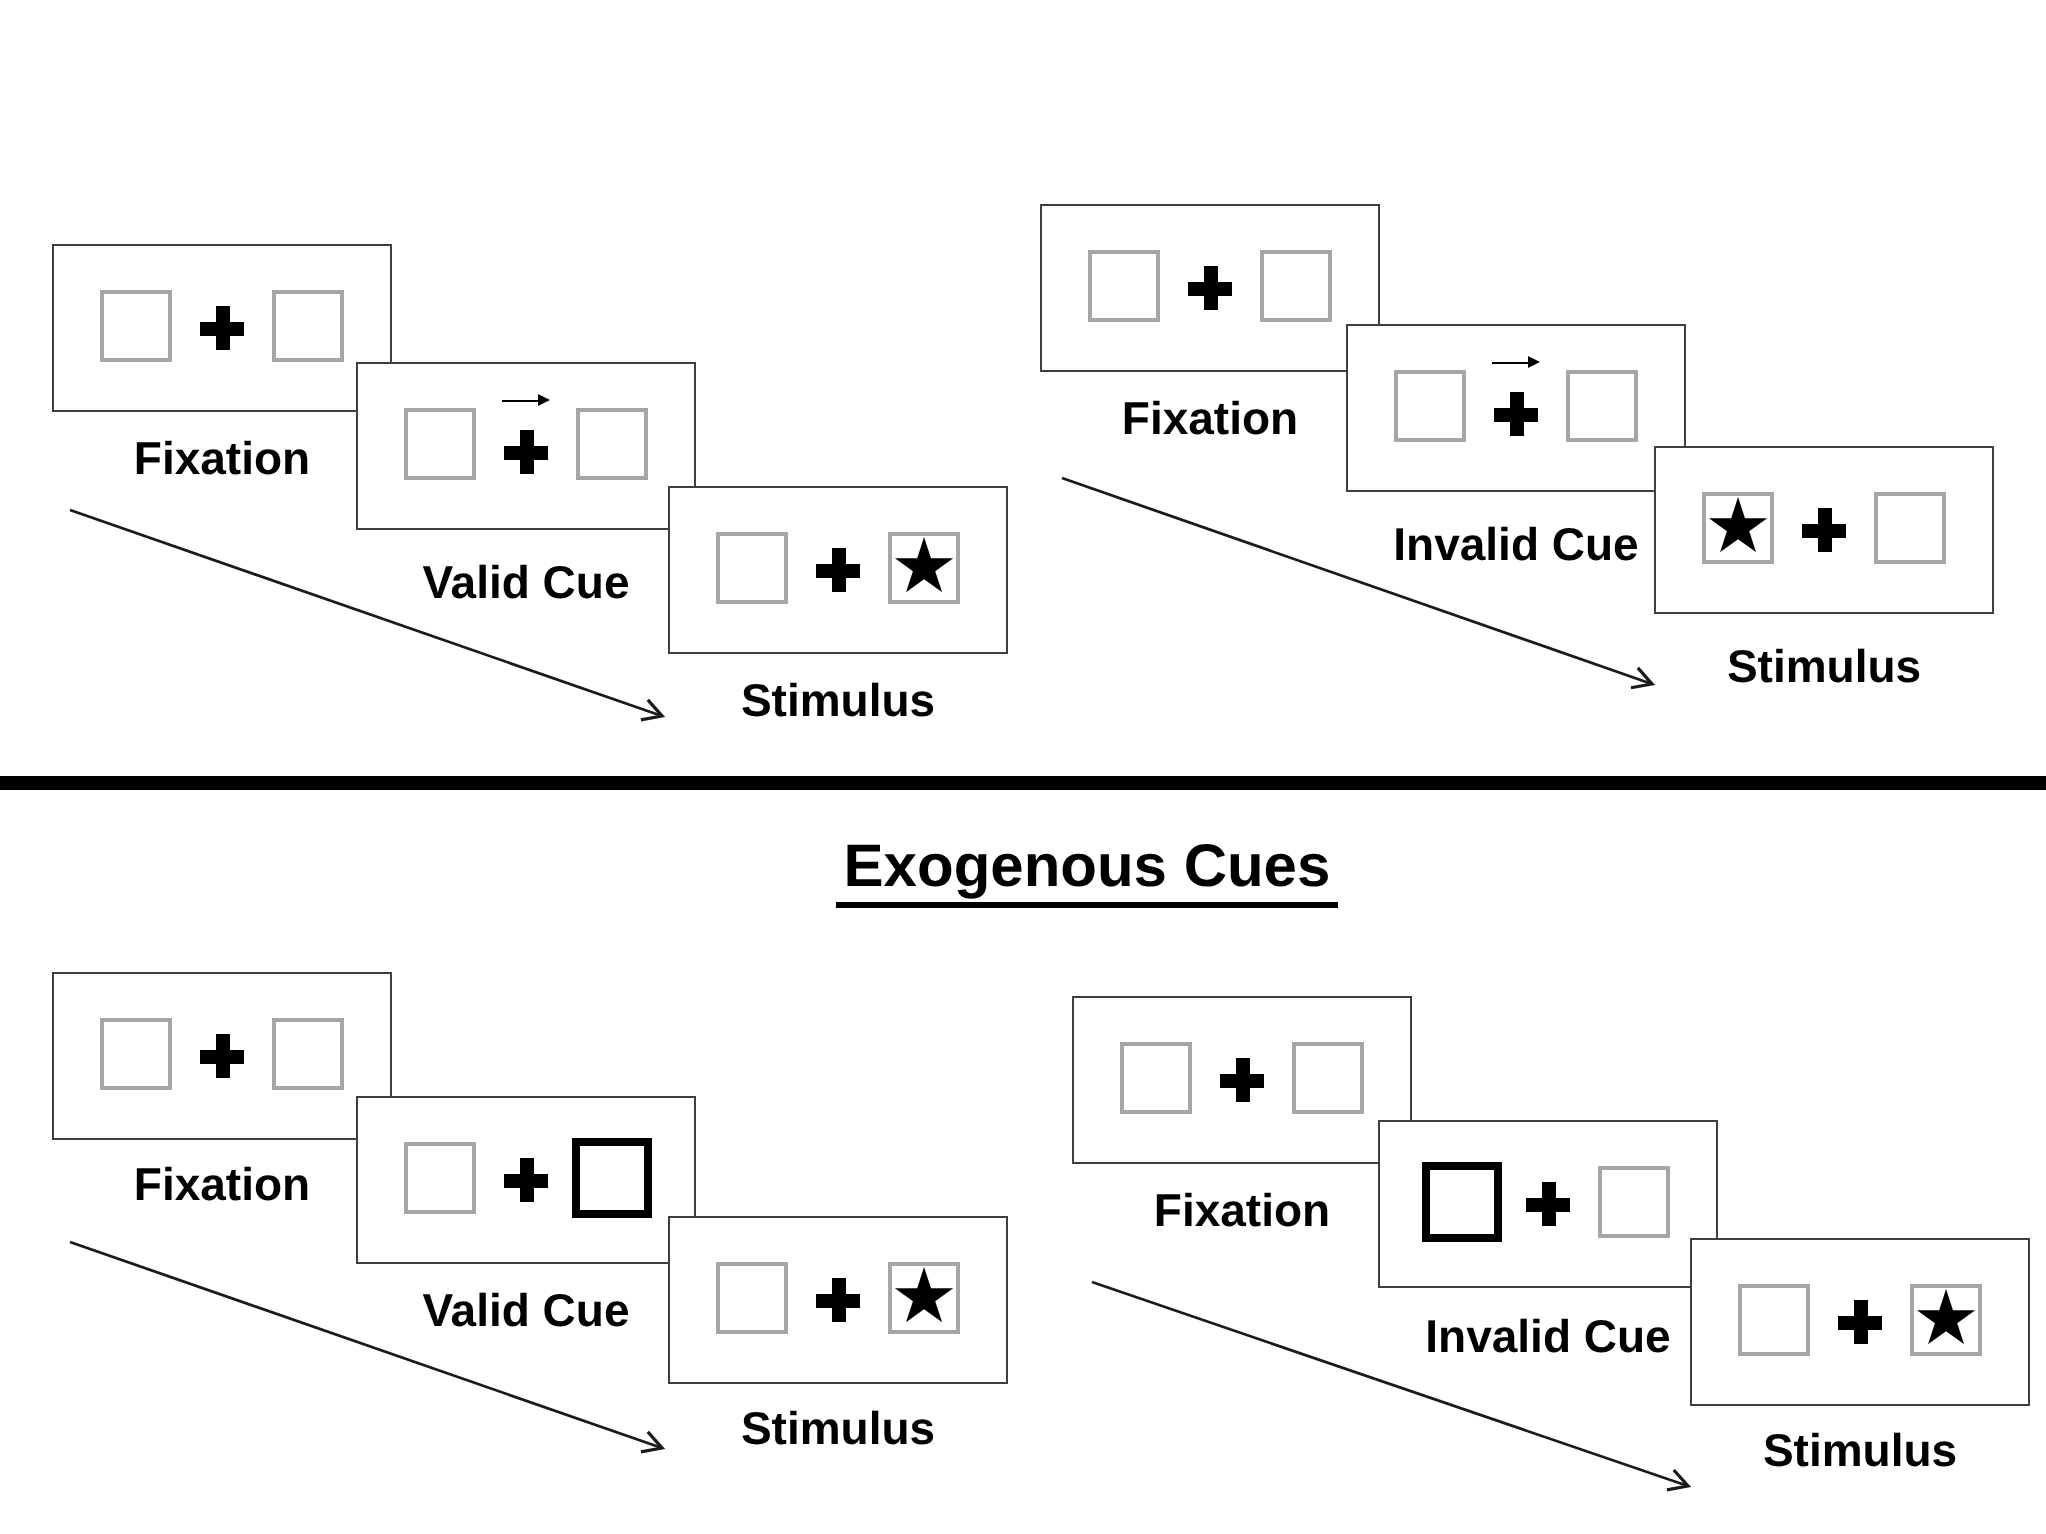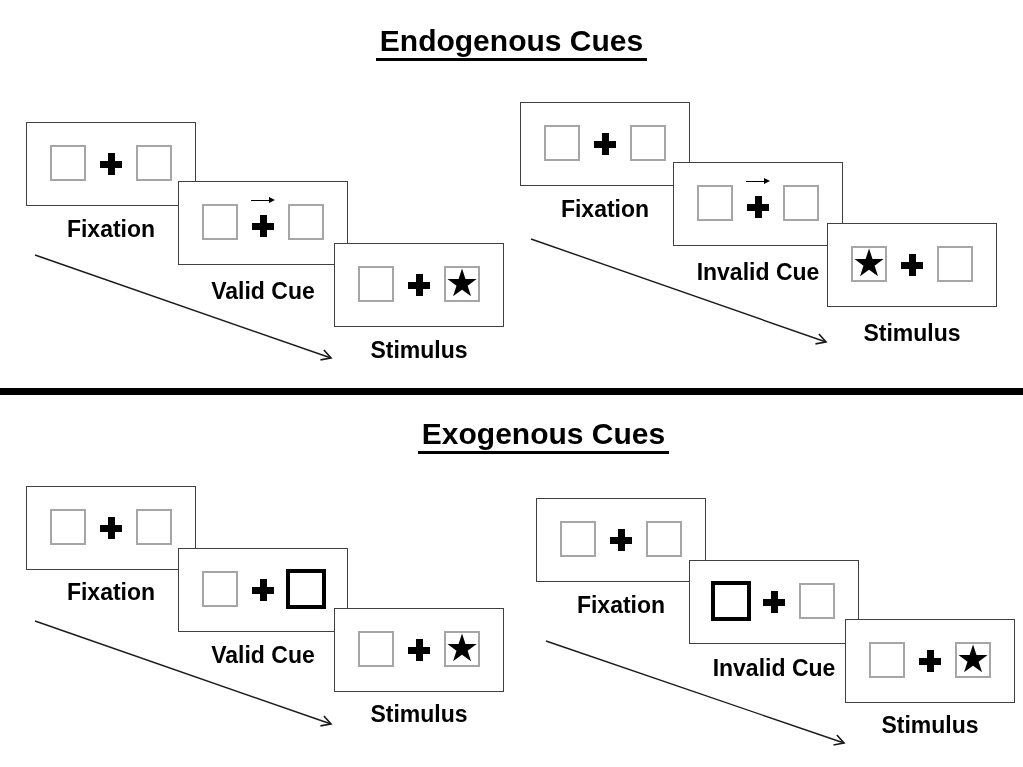--- a/index.html
+++ b/index.html
@@ -43,23 +43,20 @@
       <marker id="ah" viewBox="0 0 12 12" markerWidth="14" markerHeight="14" refX="10" refY="6" orient="auto" markerUnits="userSpaceOnUse">
         <path d="M2,1.5 L10,6 L2,10.5" fill="none" stroke="#1a1a1a" stroke-width="1.4"></path>
       </marker>
     </defs>
     <line x1="35" y1="255" x2="331" y2="358" stroke="#1a1a1a" stroke-width="1.4" marker-end="url(#ah)"></line>
     <line x1="531" y1="239" x2="826" y2="342" stroke="#1a1a1a" stroke-width="1.4" marker-end="url(#ah)"></line>
     <line x1="35" y1="621" x2="331" y2="724" stroke="#1a1a1a" stroke-width="1.4" marker-end="url(#ah)"></line>
     <line x1="546" y1="641" x2="844" y2="743" stroke="#1a1a1a" stroke-width="1.4" marker-end="url(#ah)"></line>
   </svg>
 
-  <div class="section-title" style="top:24px;">
-    <span>Endogenous Cues</span>
-  </div>
 
   <div class="panel" style="left:26px;top:122px;z-index:1">
     <div class="box l"></div>
     <div class="plus"></div>
     <div class="box r"></div>
   </div>
   <div class="plabel" style="left:26px;top:216px;">Fixation</div>
 
   <div class="panel cued" style="left:178px;top:181px;z-index:2">
     <div class="box l"></div>

